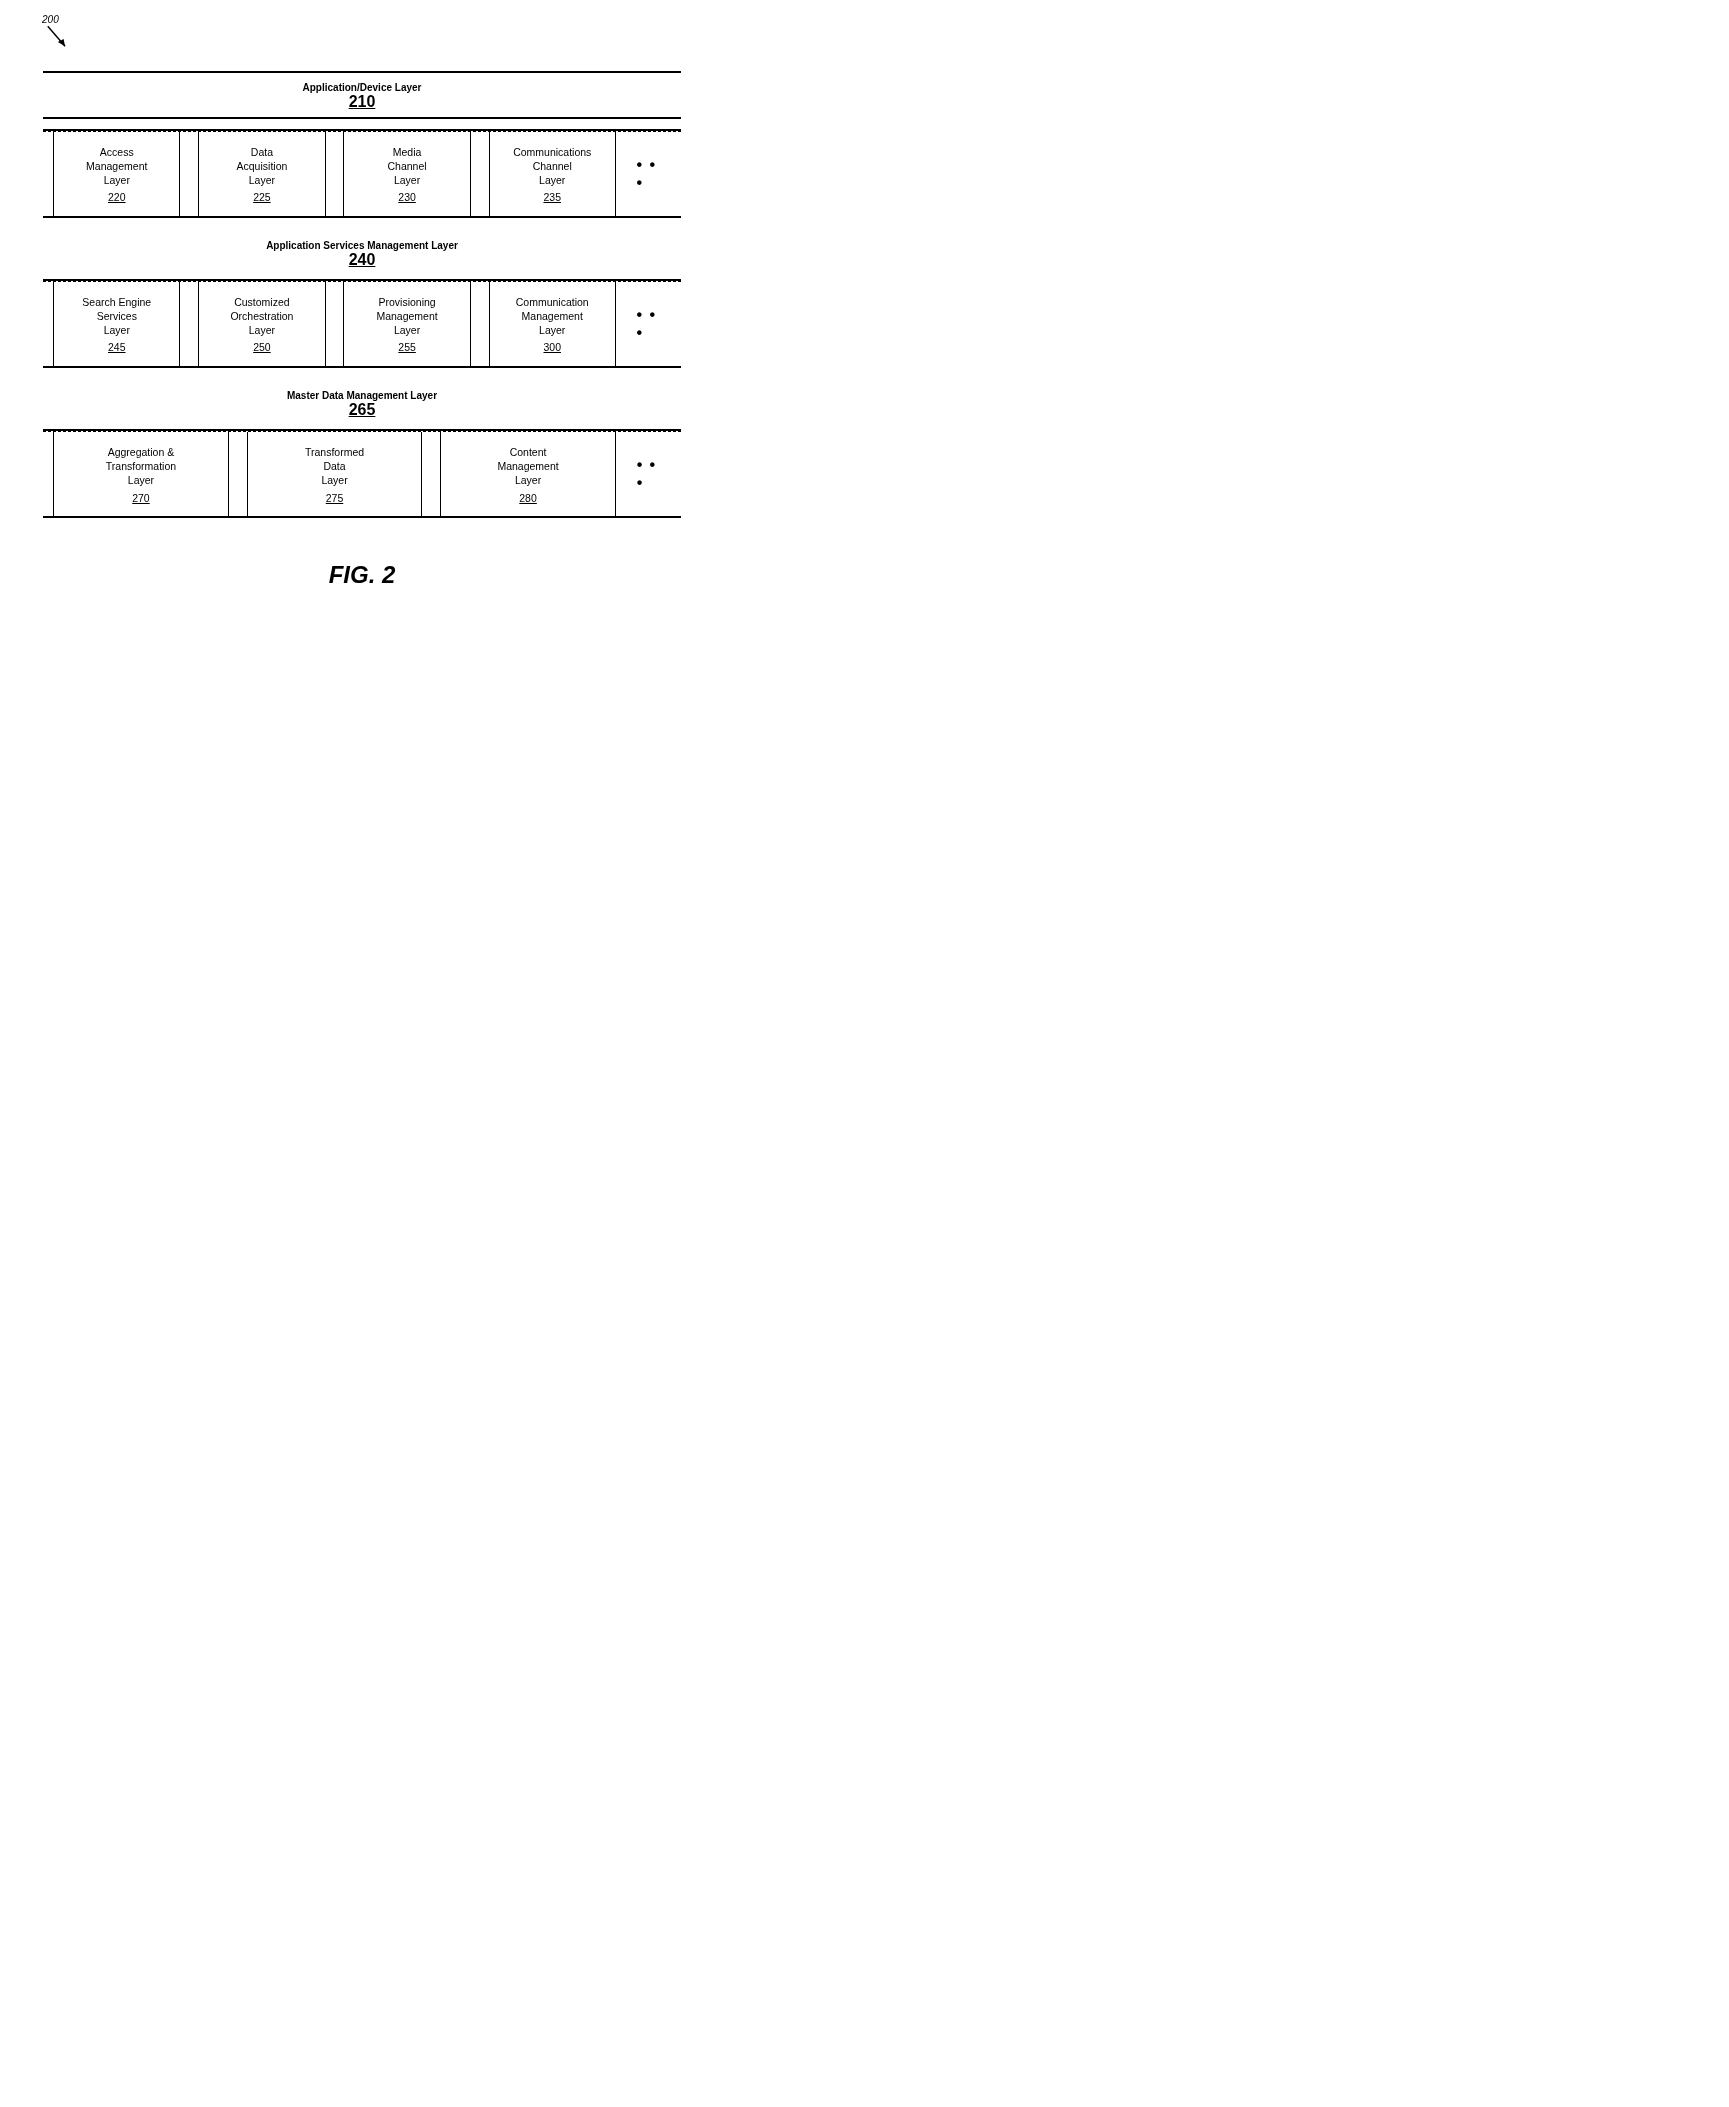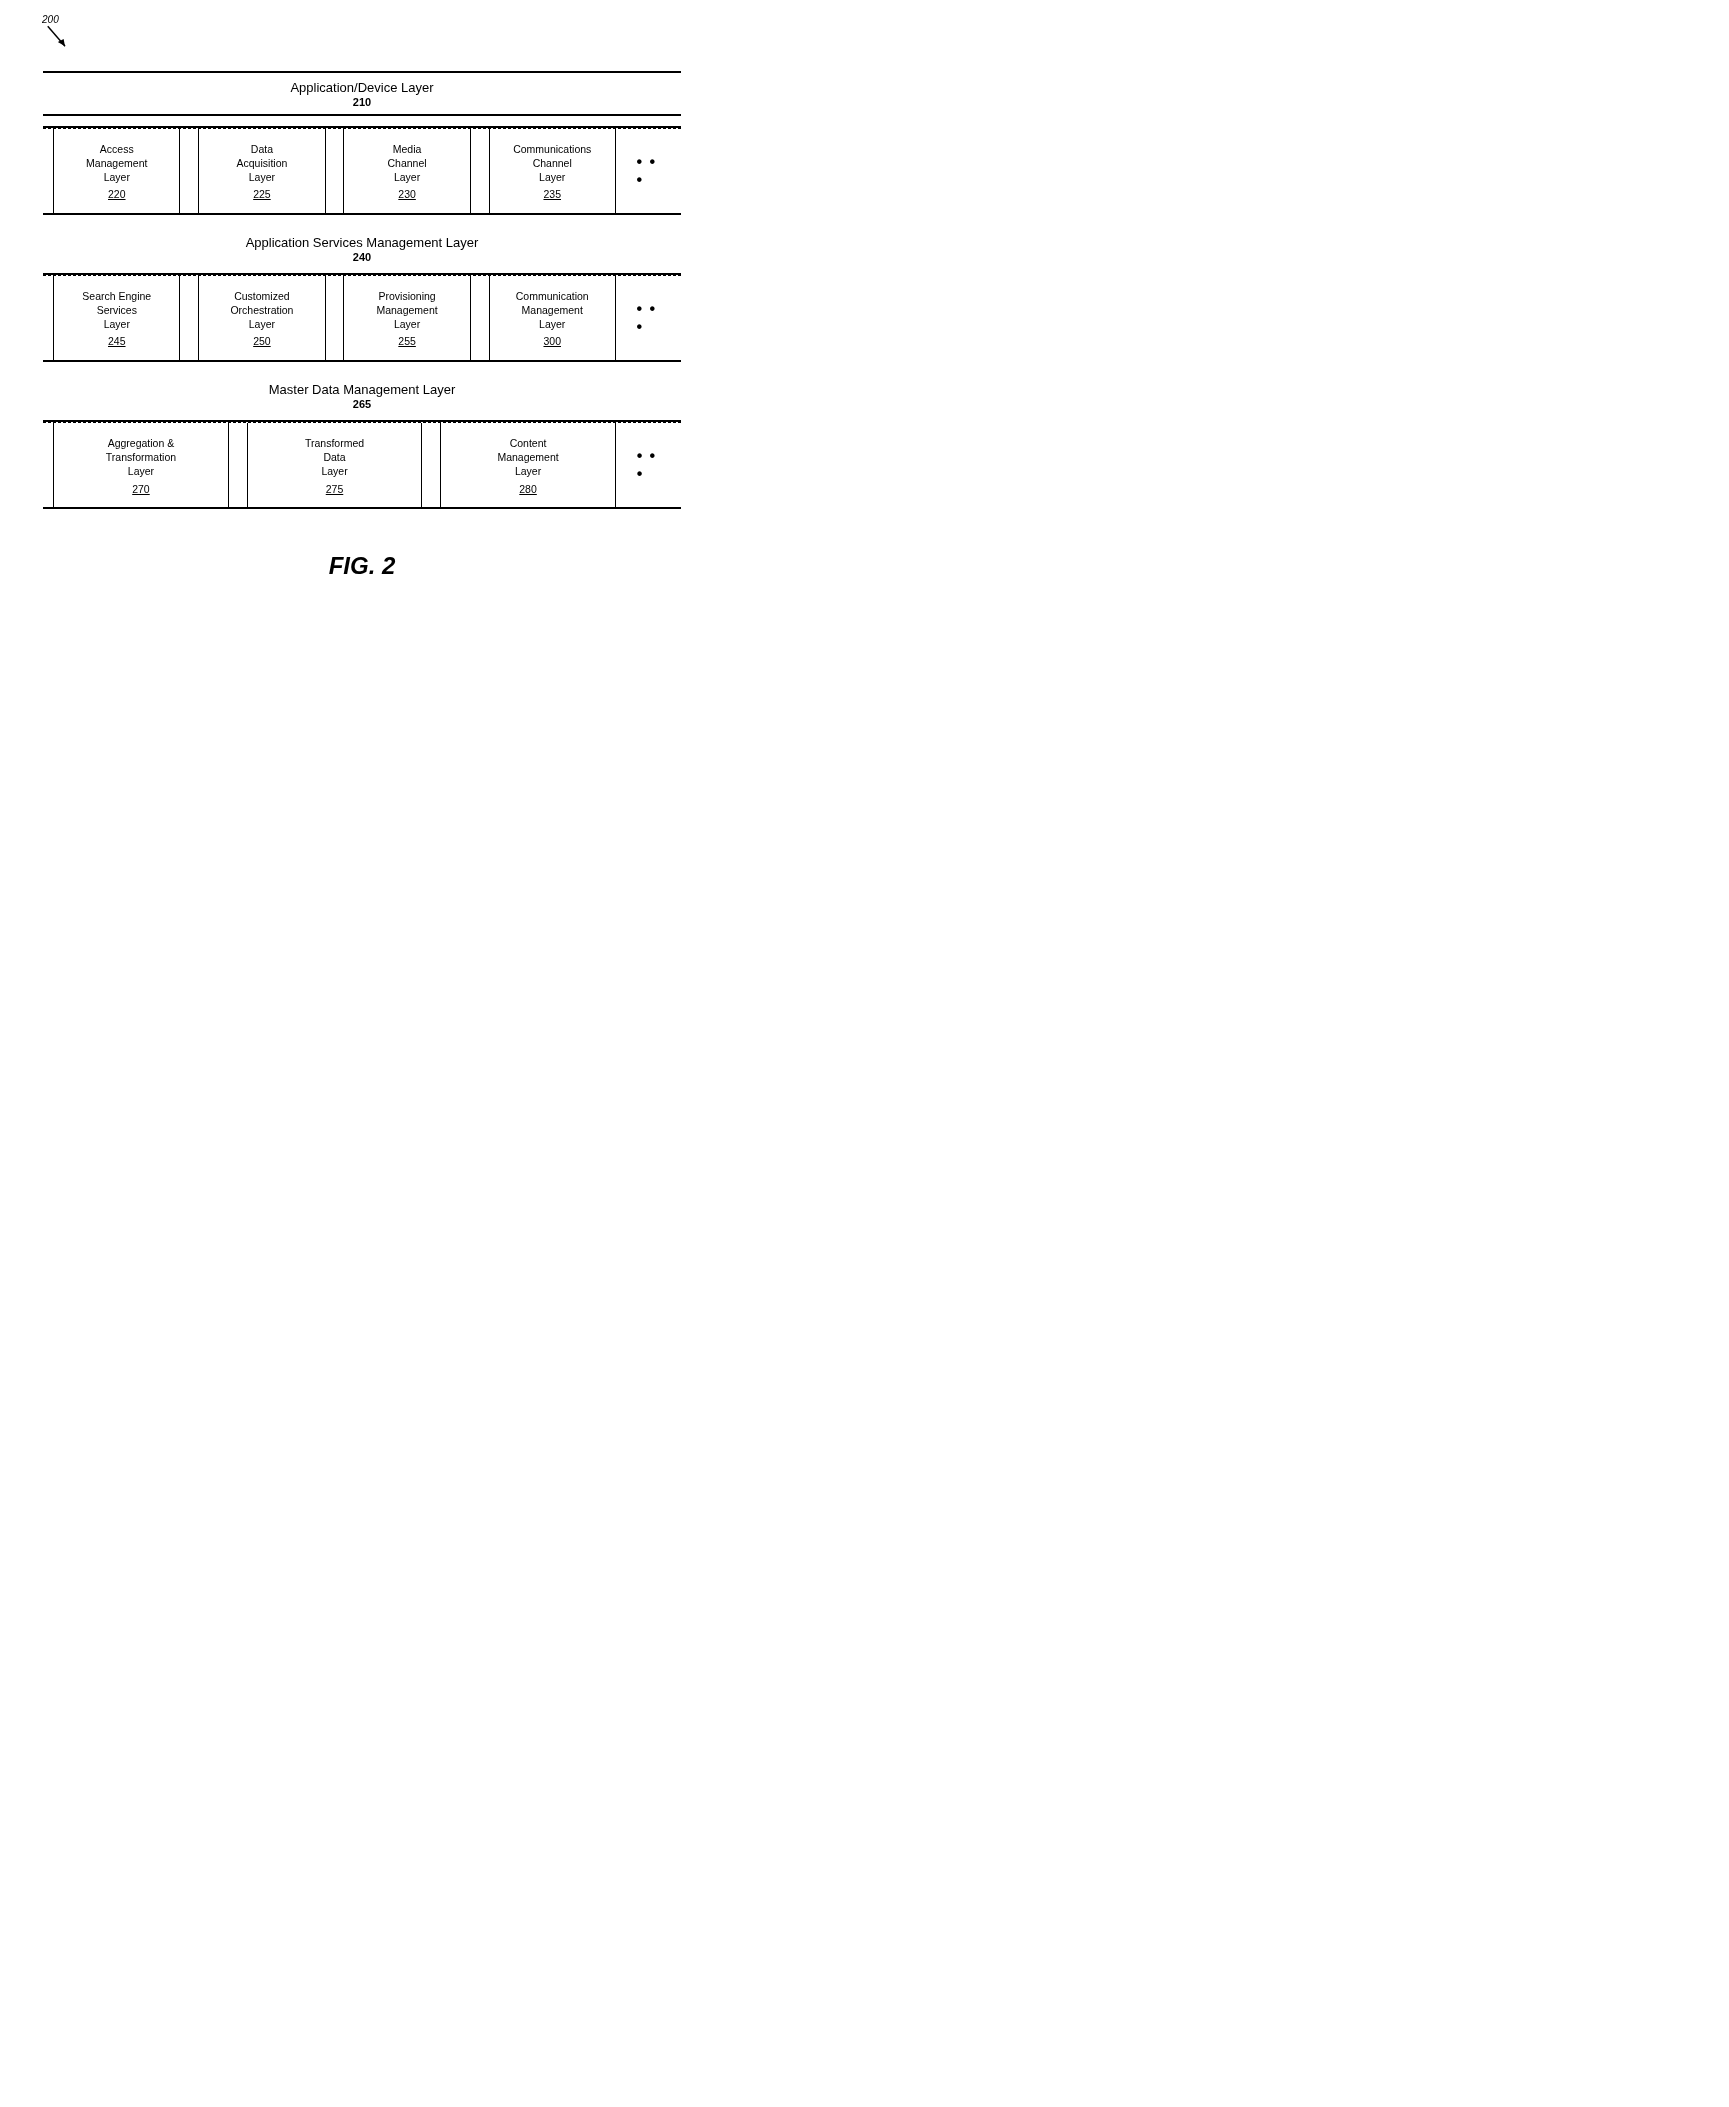--- a/index.html
+++ b/index.html
@@ -30,26 +30,27 @@
       gap: 0;
     }
 
     
     .section-header {
       text-align: center;
       margin-bottom: 10px;
       margin-top: 20px;
     }
     .section-header .title {
-      font-size: 13px;
-      font-weight: normal;
+      font-size: 10px;
+      font-weight: bold;
     }
     .section-header .number {
-      font-size: 11px;
-      font-weight: bold;
+      font-size: 16px;
+      font-weight: bold;
+      text-decoration: underline;
     }
 
     
     .layer-group {
       border-top: 2.2px solid #000;
       border-bottom: 2.2px solid #000;
       padding: 0;
       position: relative;
     }
 

